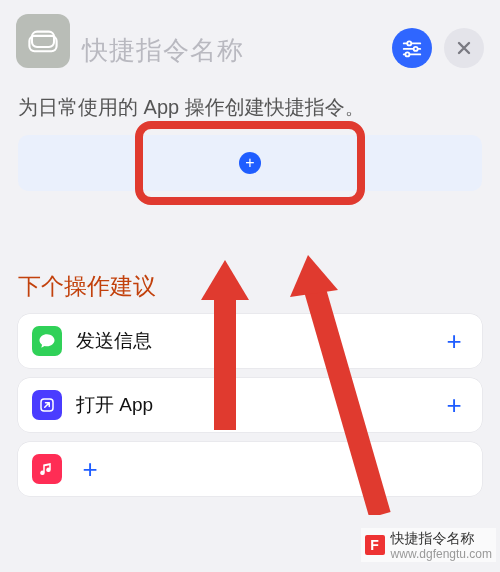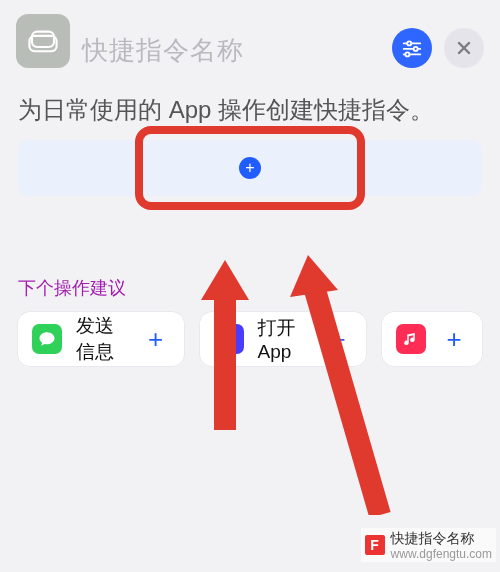--- a/index.html
+++ b/index.html
@@ -8,31 +8,31 @@
   .header { display: flex; align-items: flex-end; gap: 12px; padding: 14px 16px 18px 16px; }
   .shortcut-icon { width: 54px; height: 54px; border-radius: 12px; background: #b9bdb7; display:flex; align-items:center; justify-content:center; flex: 0 0 54px; }
   .shortcut-icon svg { width: 34px; height: 34px; }
   .title-input { flex: 1; font-size: 26px; color: #b9b9c0; letter-spacing: 1px; }
   .circ-btn { width: 40px; height: 40px; border-radius: 50%; display:flex; align-items:center; justify-content:center; flex: 0 0 40px; }
   .settings-circ { background: #2f66ff; }
   .close-circ { background: #e4e4ea; color:#7a7a82; }
   .close-circ svg { width:16px; height:16px; }
   .settings-circ svg { width:22px; height:22px; }
 
-  .subtitle { padding: 8px 8px 14px 18px; font-size: 24px; color: #555; }
+  .subtitle { padding: 8px 8px 14px 18px; font-size: 20px; color: #555; }
 
   .addwrap { padding: 0 18px; }
   .addbox { position: relative; background: #eaf0fc; border-radius: 10px; height: 56px; display:flex; align-items:center; justify-content:center; }
   .addbtn { display:flex; align-items:center; gap:10px; color:#1f5dff; font-size:20px; font-weight:500; }
   .plus-circ { width:22px; height:22px; border-radius:50%; background:#1f5dff; color:#fff; display:flex; align-items:center; justify-content:center; font-size:16px; line-height:1; }
   .highlight-border { position:absolute; left:50%; top:50%; transform:translate(-50%,-50%); width: 230px; height: 84px; border: 8px solid #e03a2f; border-radius: 16px; pointer-events:none; }
 
-  .sugg-header { padding: 80px 18px 12px 18px; font-size: 18px; color:#a21caf; }
+  .sugg-header { padding: 80px 18px 12px 18px; font-size: 23px; color:#c2410c; }
 
-  .sugg-list { padding: 0 18px; display:flex; flex-direction:row; gap:16px; }
+  .sugg-list { padding: 0 18px; display:flex; flex-direction:column; gap:10px; }
   .sugg-item { background:#fff; border-radius:12px; height:54px; display:flex; align-items:center; padding:0 14px; gap:14px; box-shadow: 0 0 0 0.5px #e0e0e5; }
   .sugg-icon { width:30px; height:30px; border-radius:7px; display:flex; align-items:center; justify-content:center; flex:0 0 30px; }
   .sugg-label { flex:1; font-size:19px; color:#111; font-weight:500; }
   .sugg-plus { width:28px; height:28px; color:#1f5dff; display:flex; align-items:center; justify-content:center; font-size:26px; font-weight:300; }
 
   .ic-msg { background:#30d158; }
   .ic-app { background:#4a3cff; }
   .ic-music { background:#ff2d55; }
   .ic-msg svg, .ic-app svg, .ic-music svg { width:18px; height:18px; }
 

